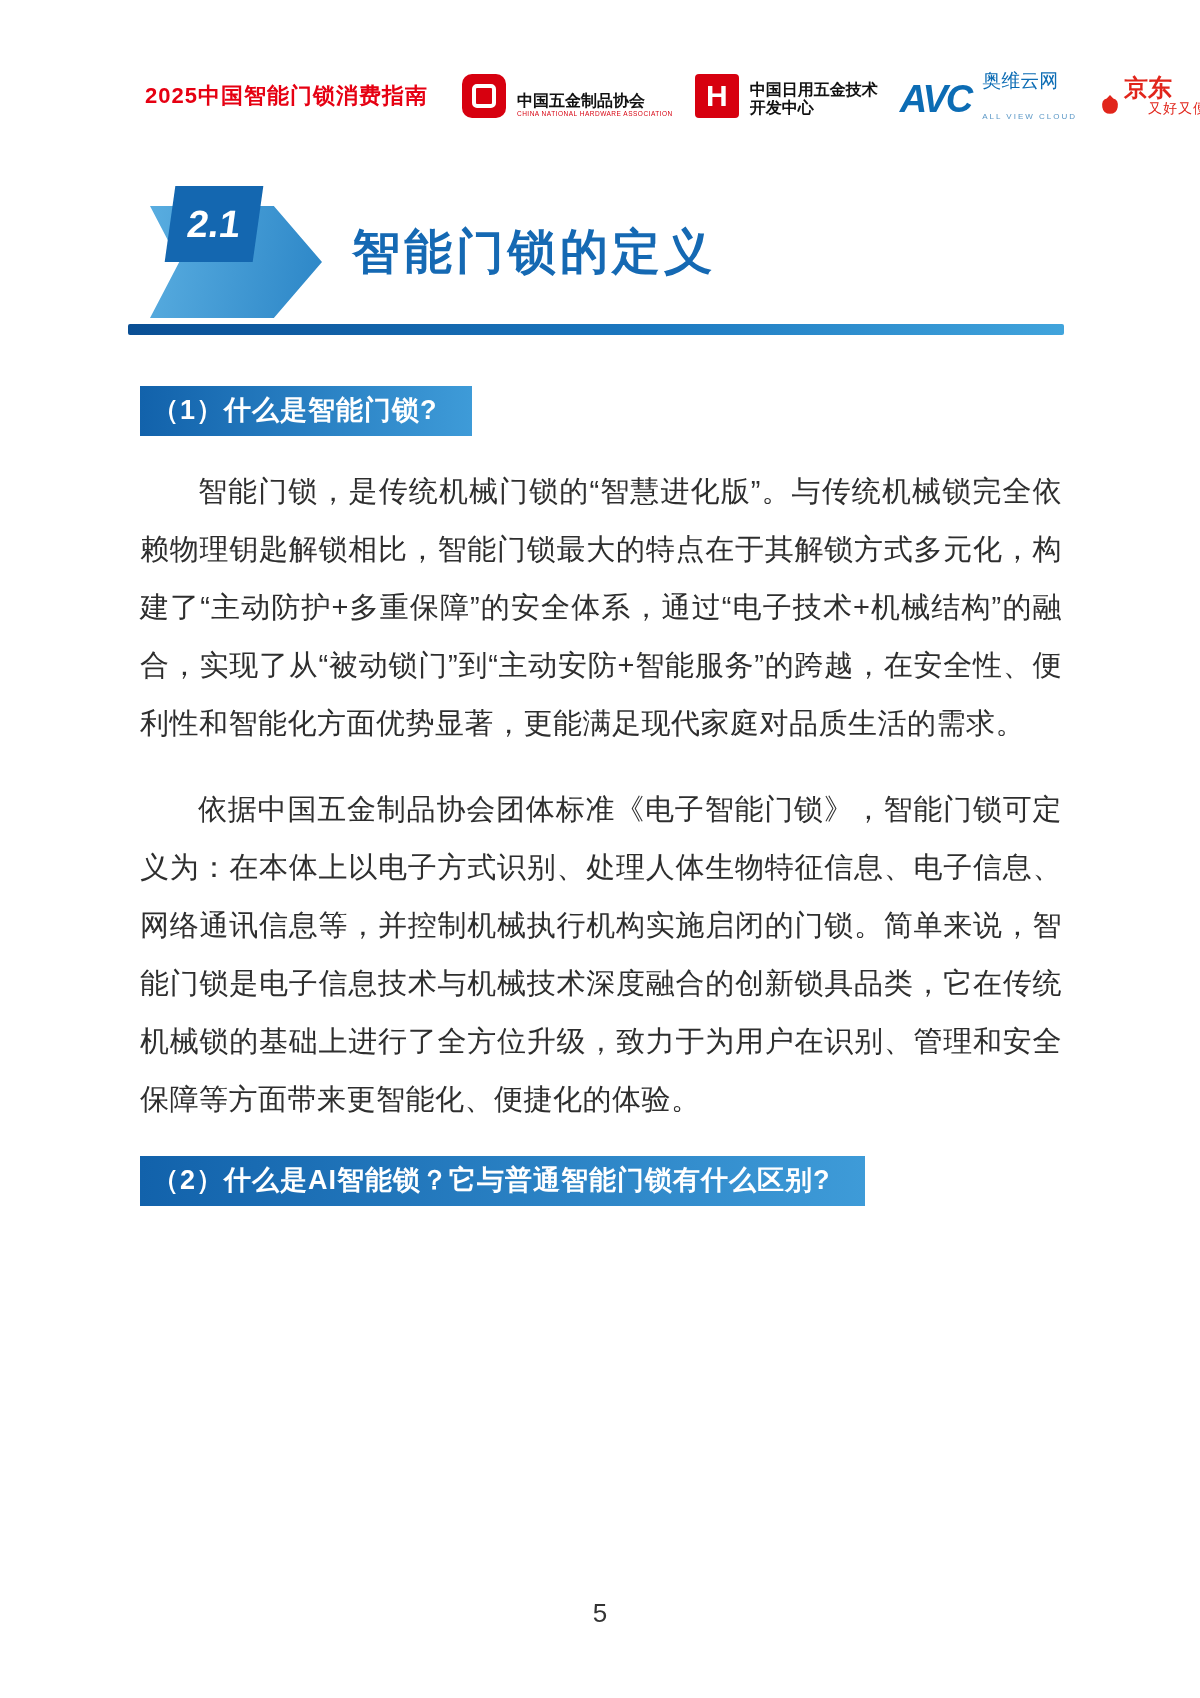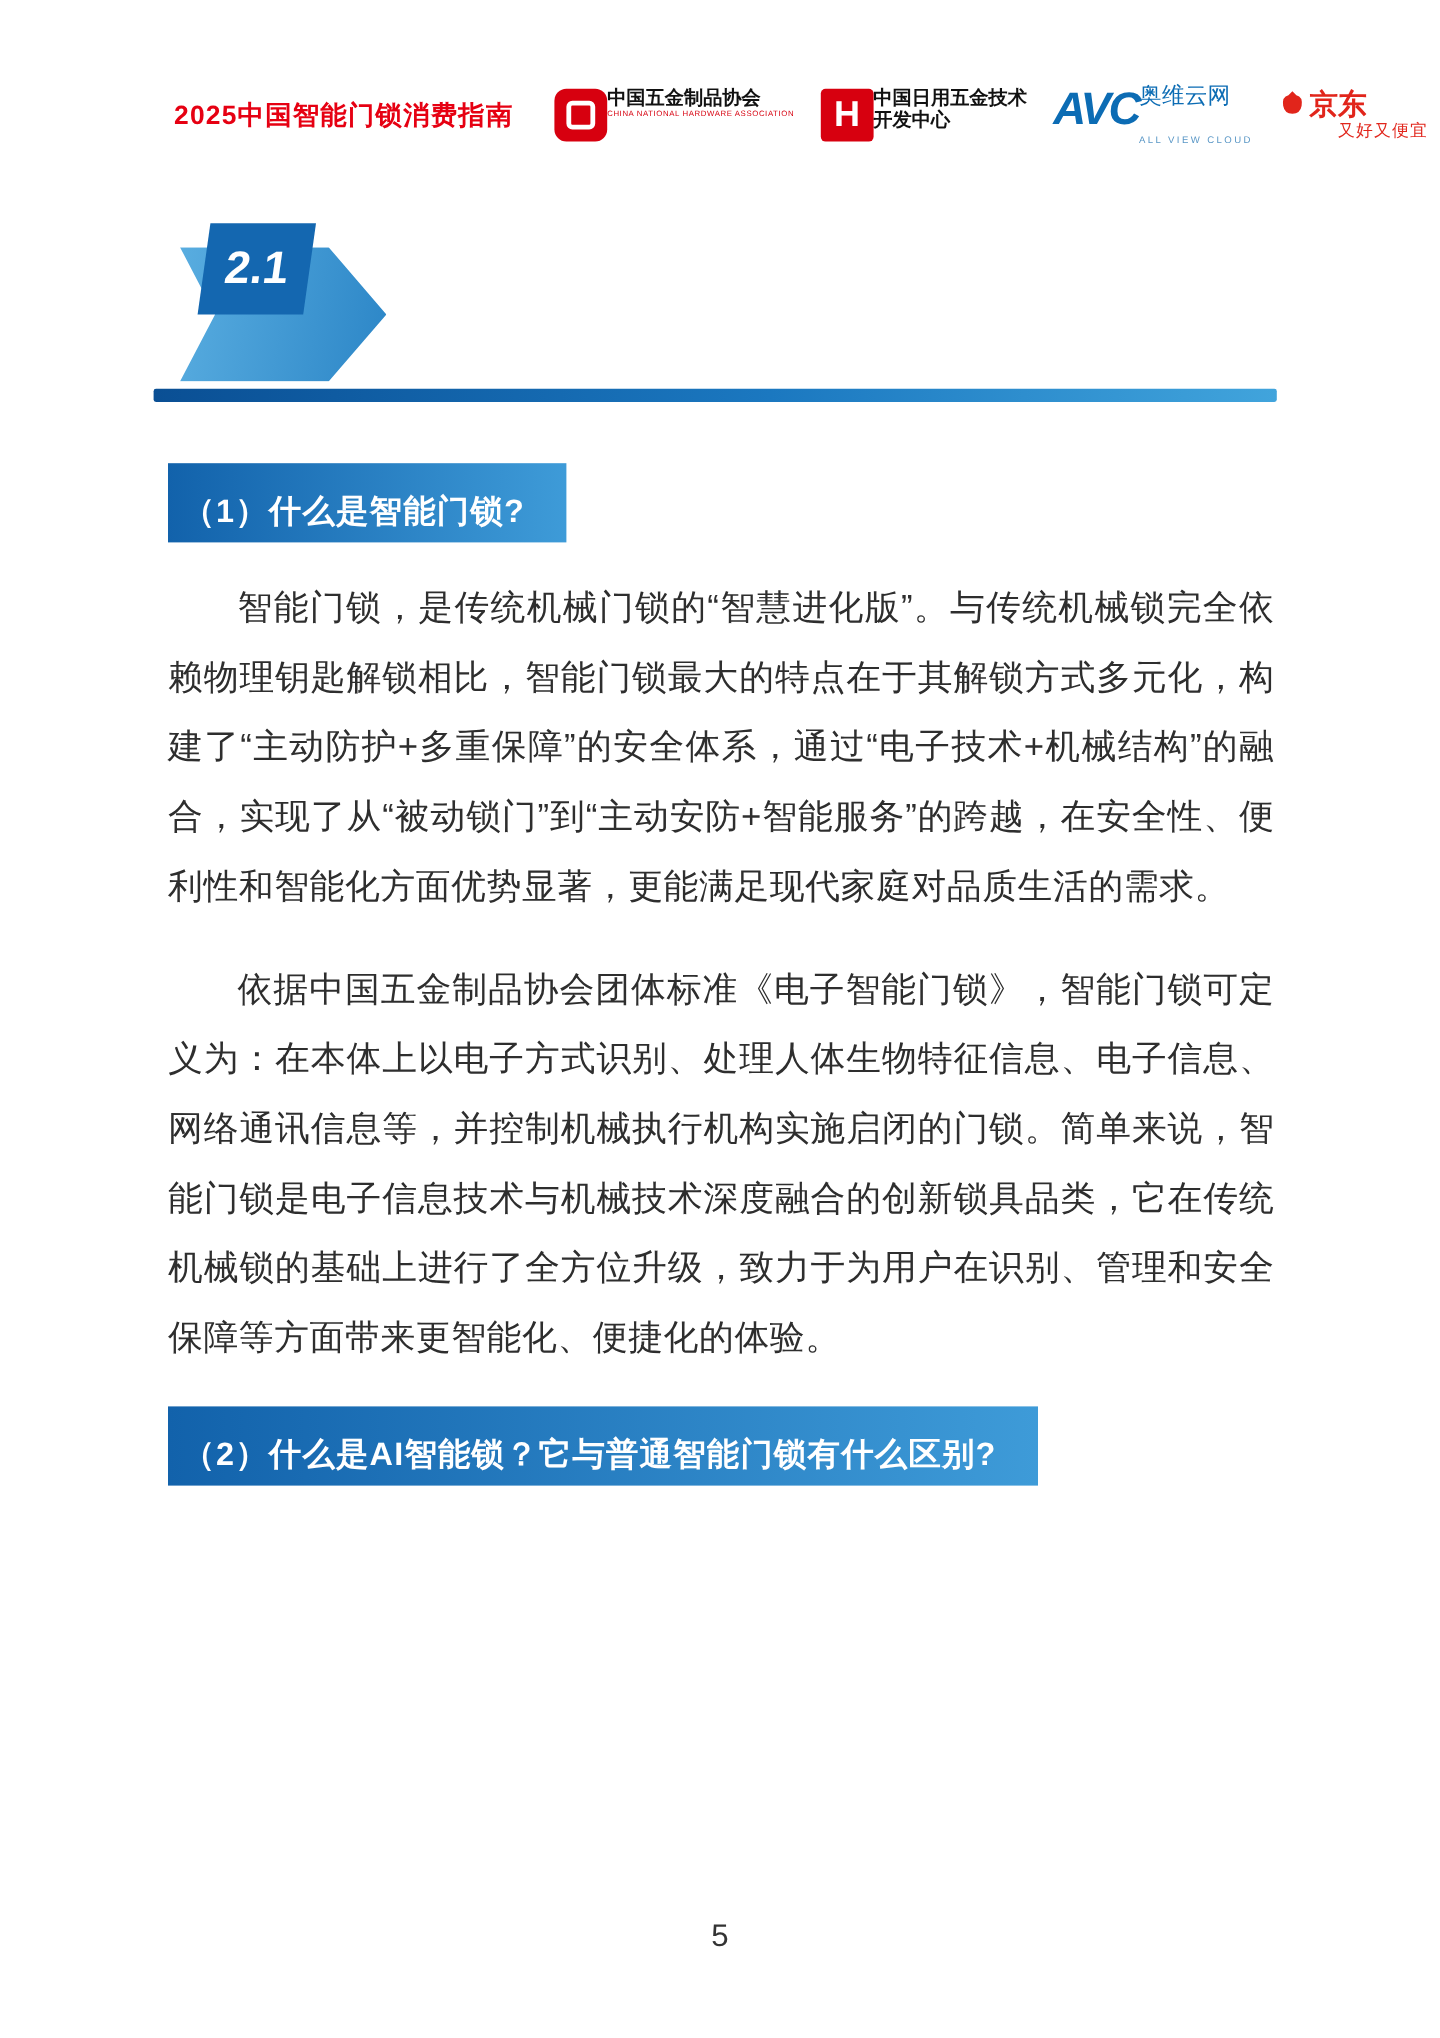--- a/index.html
+++ b/index.html
@@ -10,21 +10,21 @@
     font-family:"Liberation Sans", sans-serif;
   }
 
   
   .page-header {
     position:absolute; top:70px; left:145px; right:120px;
     display:flex; align-items:center; gap:34px;
   }
   .guide-title { color:#e60012; font-size:22px; font-weight:bold; white-space:nowrap; letter-spacing:1px; }
   .logos { display:flex; align-items:center; gap:22px; }
-  .logo { display:flex; align-items:flex-start; gap:0; }
+  .logo { display:flex; align-items:flex-end; gap:11px; }
   .logo-mark {
     width:44px; height:44px; background:#d7000f; color:#fff;
     display:flex; align-items:center; justify-content:center; flex:0 0 auto;
   }
   .mark-assoc { border-radius:10px; }
   .mark-assoc .inner { width:24px; height:24px; border:4px solid #fff; border-radius:5px; }
   .mark-h { border-radius:4px; font-size:30px; font-weight:bold; }
   .logo-text { display:flex; flex-direction:column; line-height:1.15; }
   .logo-name { font-size:16px; font-weight:bold; color:#111; white-space:nowrap; }
   .logo-sub-red { font-size:6.5px; color:#d7000f; letter-spacing:0.5px; white-space:nowrap; }
@@ -57,21 +57,21 @@
     background:linear-gradient(90deg,#0a4f94,#1b78c0 55%,#41a4dc);
     border-radius:2px;
   }
 
   
   .content { position:absolute; top:386px; left:140px; width:922px; }
   .sub-heading {
     display:inline-block;
     background:linear-gradient(90deg,#1262ab,#3e9bd8);
     color:#fff; font-size:27px; font-weight:bold;
-    padding:22px 34px 8px 12px; margin-bottom:26px; letter-spacing:1px;
+    padding:6px 34px 8px 12px; margin-bottom:26px; letter-spacing:1px;
   }
   .para {
     font-size:29px; line-height:2.0; color:#2e2e2e;
     text-align:justify; text-indent:2em; margin-bottom:28px;
     letter-spacing:0.5px;
   }
 
   
   .page-footer {
     position:absolute; top:1598px; left:0; width:100%;
@@ -124,20 +124,21 @@
       </div>
 
     </div>
   </header>
 
   <div class="section-banner">
     <div class="chevron">
       <div class="chevron-back"></div>
       <div class="chevron-front">2.1</div>
     </div>
+    <h1 class="section-title">智能门锁的定义</h1>
   </div>
   <div class="divider"></div>
 
   <main class="content">
     <div class="sub-heading">（1）什么是智能门锁?</div>
     <p class="para">智能门锁，是传统机械门锁的“智慧进化版”。与传统机械锁完全依赖物理钥匙解锁相比，智能门锁最大的特点在于其解锁方式多元化，构建了“主动防护+多重保障”的安全体系，通过“电子技术+机械结构”的融合，实现了从“被动锁门”到“主动安防+智能服务”的跨越，在安全性、便利性和智能化方面优势显著，更能满足现代家庭对品质生活的需求。</p>
     <p class="para">依据中国五金制品协会团体标准《电子智能门锁》，智能门锁可定义为：在本体上以电子方式识别、处理人体生物特征信息、电子信息、网络通讯信息等，并控制机械执行机构实施启闭的门锁。简单来说，智能门锁是电子信息技术与机械技术深度融合的创新锁具品类，它在传统机械锁的基础上进行了全方位升级，致力于为用户在识别、管理和安全保障等方面带来更智能化、便捷化的体验。</p>
     <div class="sub-heading">（2）什么是AI智能锁？它与普通智能门锁有什么区别?</div>
   </main>
 

